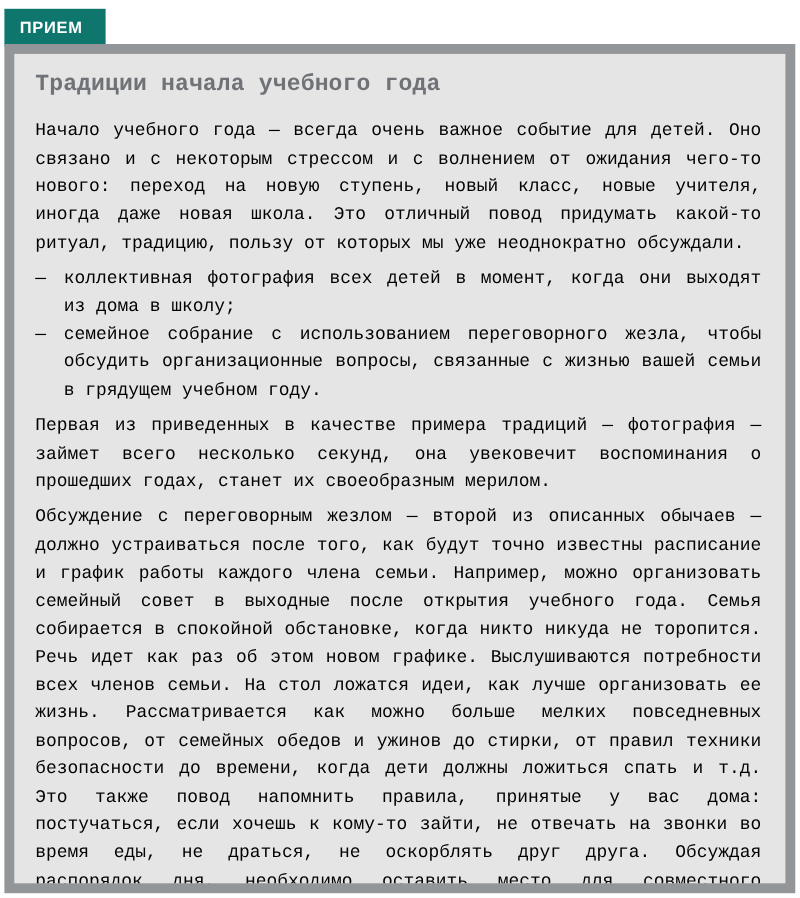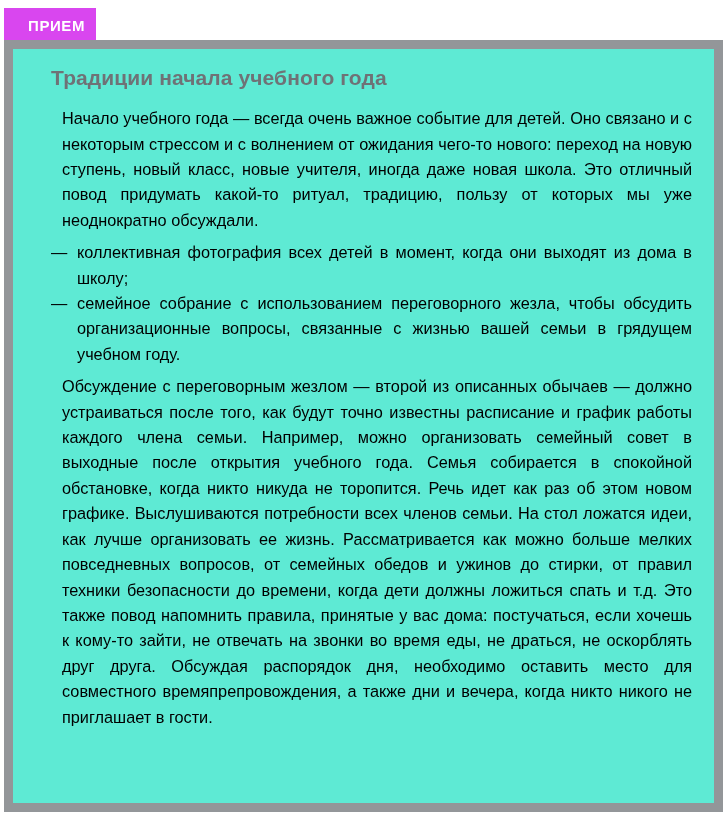--- a/index.html
+++ b/index.html
@@ -22,25 +22,25 @@
     background: #ffffff;
   }
 
   
   .tab {
     position: absolute;
     left: 4px;
     top: 8px;
     width: 92px;
     height: 34px;
-    background: #d946ef;
+    background: #0f766e;
     box-sizing: border-box;
     display: flex;
     align-items: center;
-    padding-left: 24px;
+    padding-left: 14px;
   }
   .tab-label {
     color: #ffffff;
     font-weight: bold;
     font-size: 15px;
     letter-spacing: 0.6px;
     line-height: 1;
     white-space: nowrap;
   }
 
@@ -52,24 +52,25 @@
     width: 719px;
     height: 772px;
     background: #939699;
     box-sizing: border-box;
     padding: 9px;
   }
   
   .callout-inner {
     width: 100%;
     height: 100%;
-    background: #5eead4;
+    background: #e5e5e5;
     box-sizing: border-box;
-    padding: 14px 22px 10px 38px;
+    padding: 14px 22px 10px 19px;
     overflow: hidden;
+    font-family: Liberation Mono, monospace;
   }
 
   
   .title {
     color: #6f7276;
     font-weight: bold;
     font-size: 21px;
     line-height: 1.2;
     margin: 2px 0 16px 0;
     letter-spacing: 0.1px;
@@ -77,21 +78,21 @@
 
   
   .body-text {
     color: #000000;
     font-size: 16.3px;
     line-height: 25.4px;
     text-align: justify;
     font-stretch: condensed;
   }
   .body-text p {
-    margin: 0 0 7px 11px;
+    margin: 0 0 7px 0;
     text-align: justify;
   }
   .body-text p.last {
     margin-bottom: 0;
   }
 
   
   .dash-list {
     list-style: none;
     margin: 0 0 7px 0;
@@ -132,20 +133,21 @@
           <li>
             <span class="dash-marker">—</span>
             <span>коллективная фотография всех детей в момент, когда они выходят из дома в школу;</span>
           </li>
           <li>
             <span class="dash-marker">—</span>
             <span>семейное собрание с использованием переговорного жезла, чтобы обсудить организационные вопросы, связанные с жизнью вашей семьи в грядущем учебном году.</span>
           </li>
         </ul>
 
+        <p>Первая из приведенных в качестве примера традиций — фотография — займет всего несколько секунд, она увековечит воспоминания о прошедших годах, станет их своеобразным мерилом.</p>
 
         <p class="last">Обсуждение с переговорным жезлом — второй из описанных обычаев — должно устраиваться после того, как будут точно известны расписание и график работы каждого члена семьи. Например, можно организовать семейный совет в выходные после открытия учебного года. Семья собирается в спокойной обстановке, когда никто никуда не торопится. Речь идет как раз об этом новом графике. Выслушиваются потребности всех членов семьи. На стол ложатся идеи, как лучше организовать ее жизнь. Рассматривается как можно больше мелких повседневных вопросов, от семейных обедов и ужинов до стирки, от правил техники безопасности до времени, когда дети должны ложиться спать и т.д. Это также повод напомнить правила, принятые у вас дома: постучаться, если хочешь к кому-то зайти, не отвечать на звонки во время еды, не драться, не оскорблять друг друга. Обсуждая распорядок дня, необходимо оставить место для совместного времяпрепровождения, а также дни и вечера, когда никто никого не приглашает в гости.</p>
 
       </div>
     </div>
   </div>
 
 </div>
 
 </body></html>

